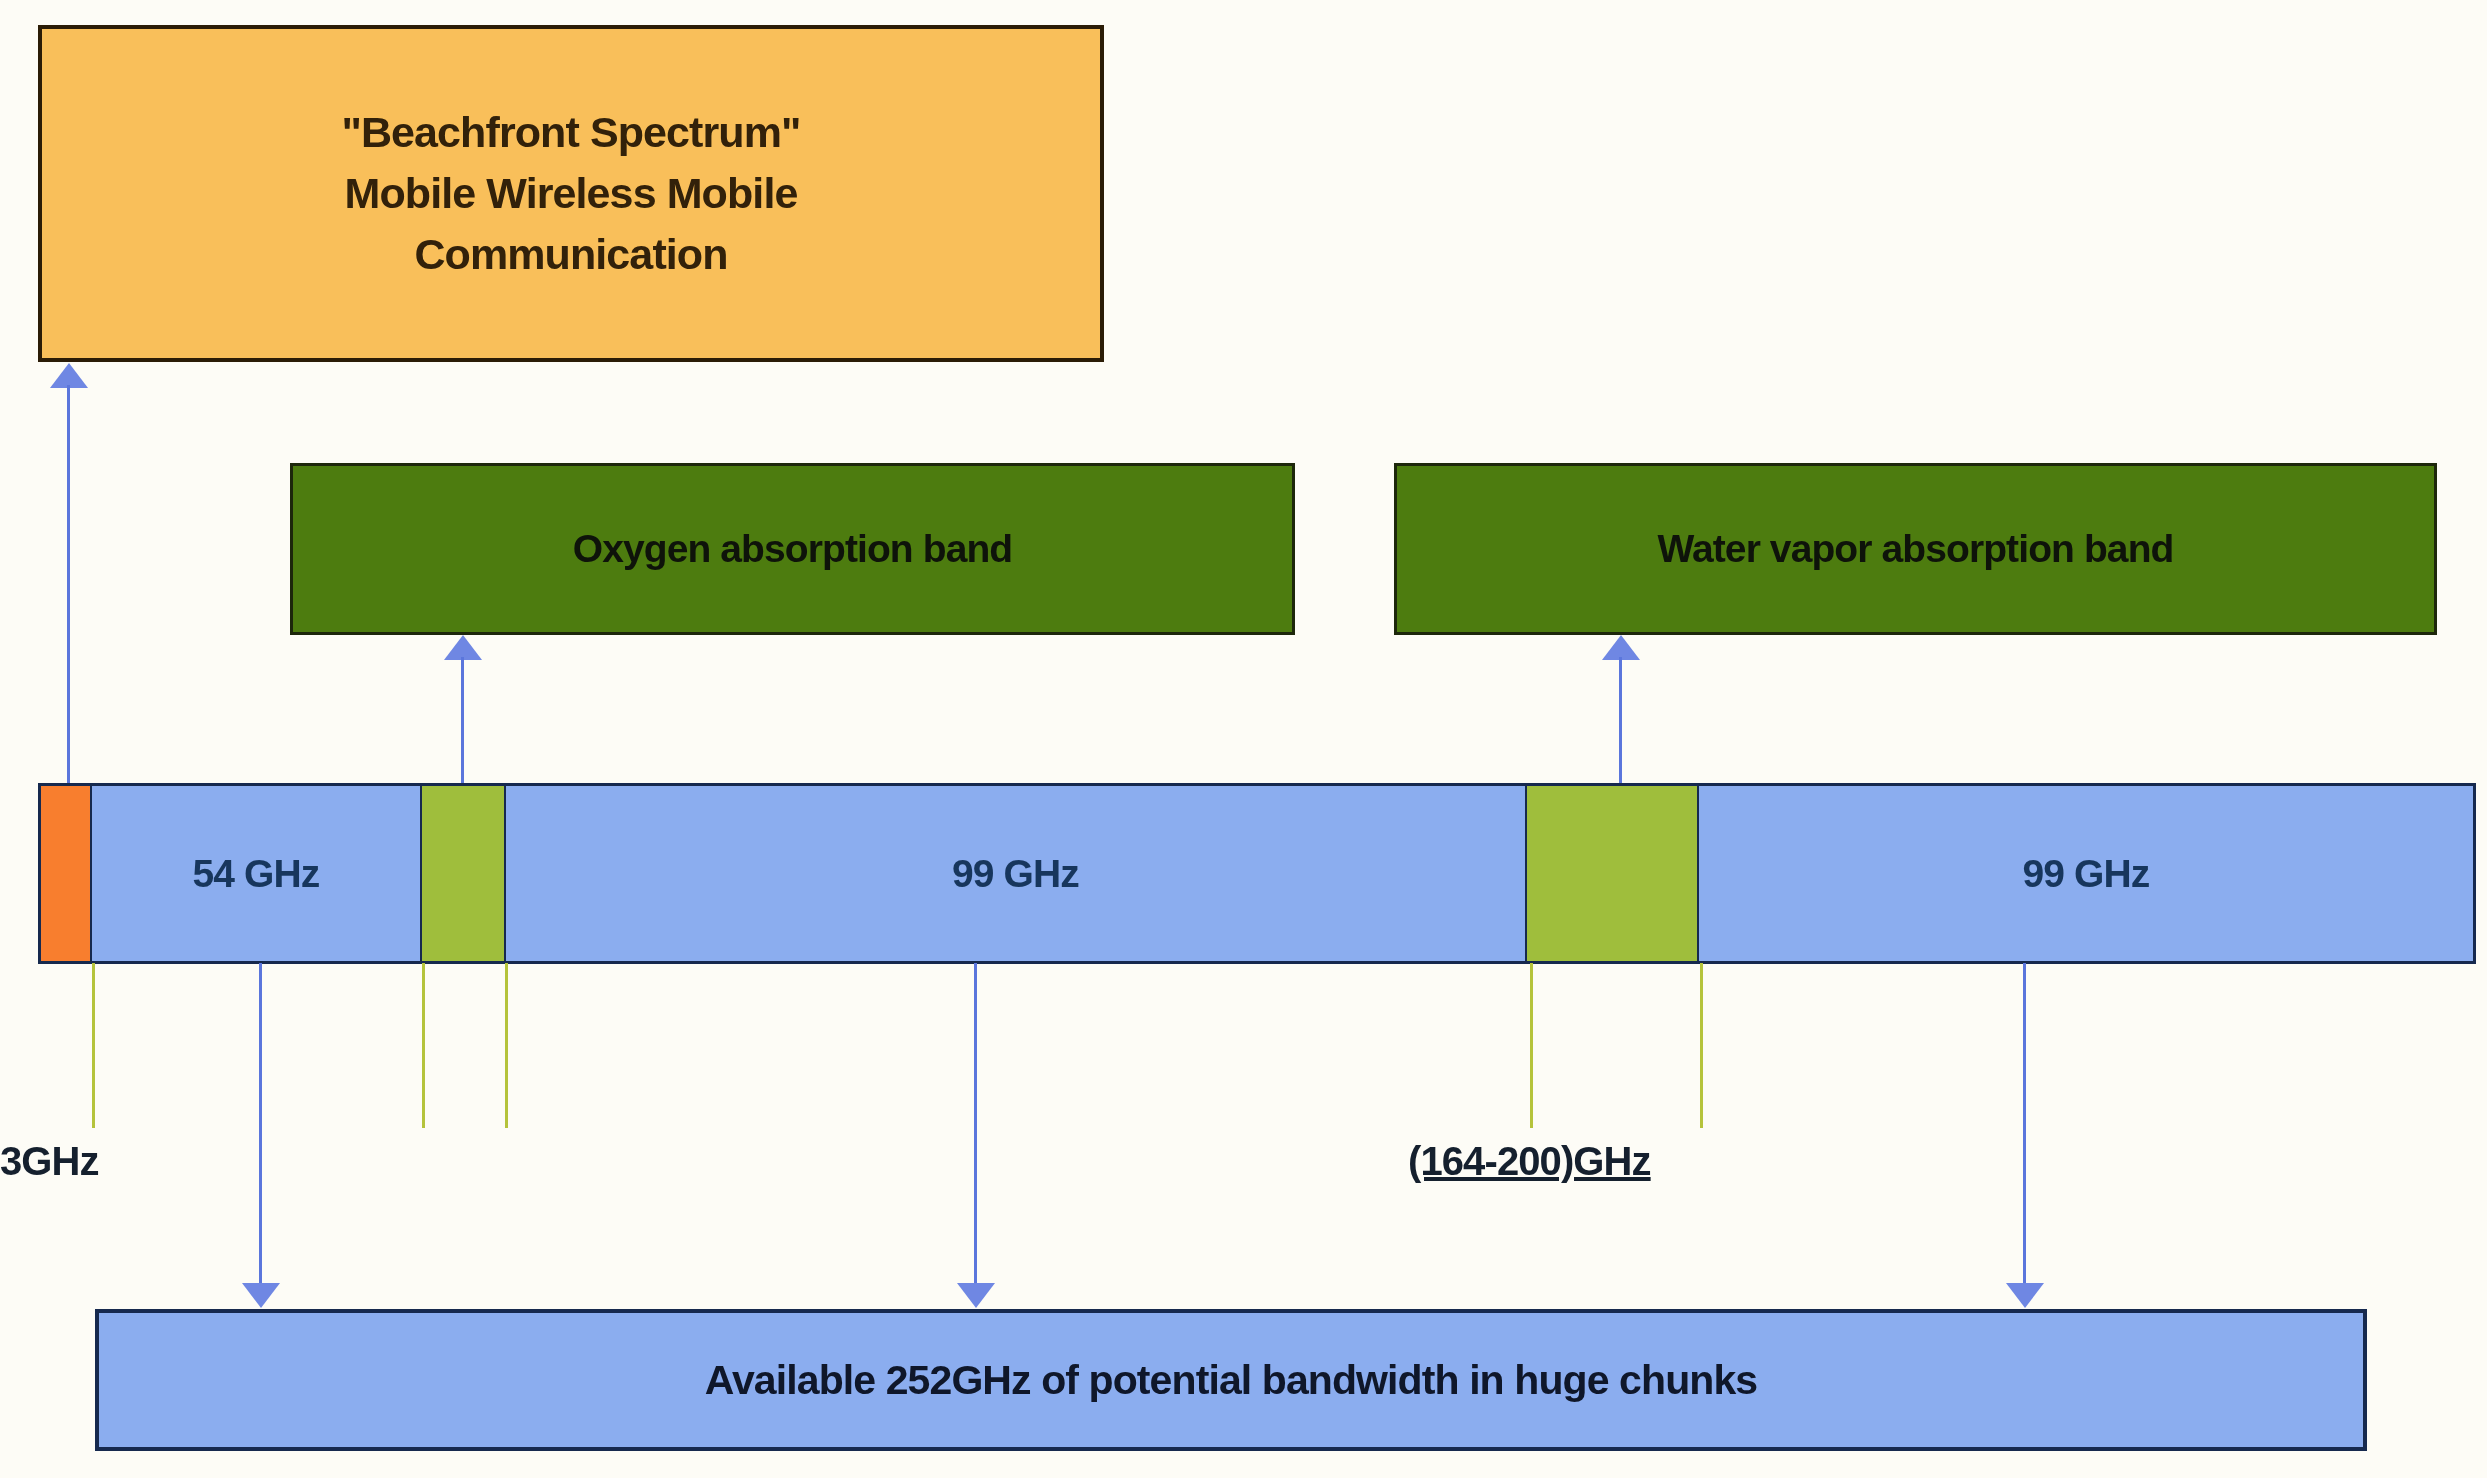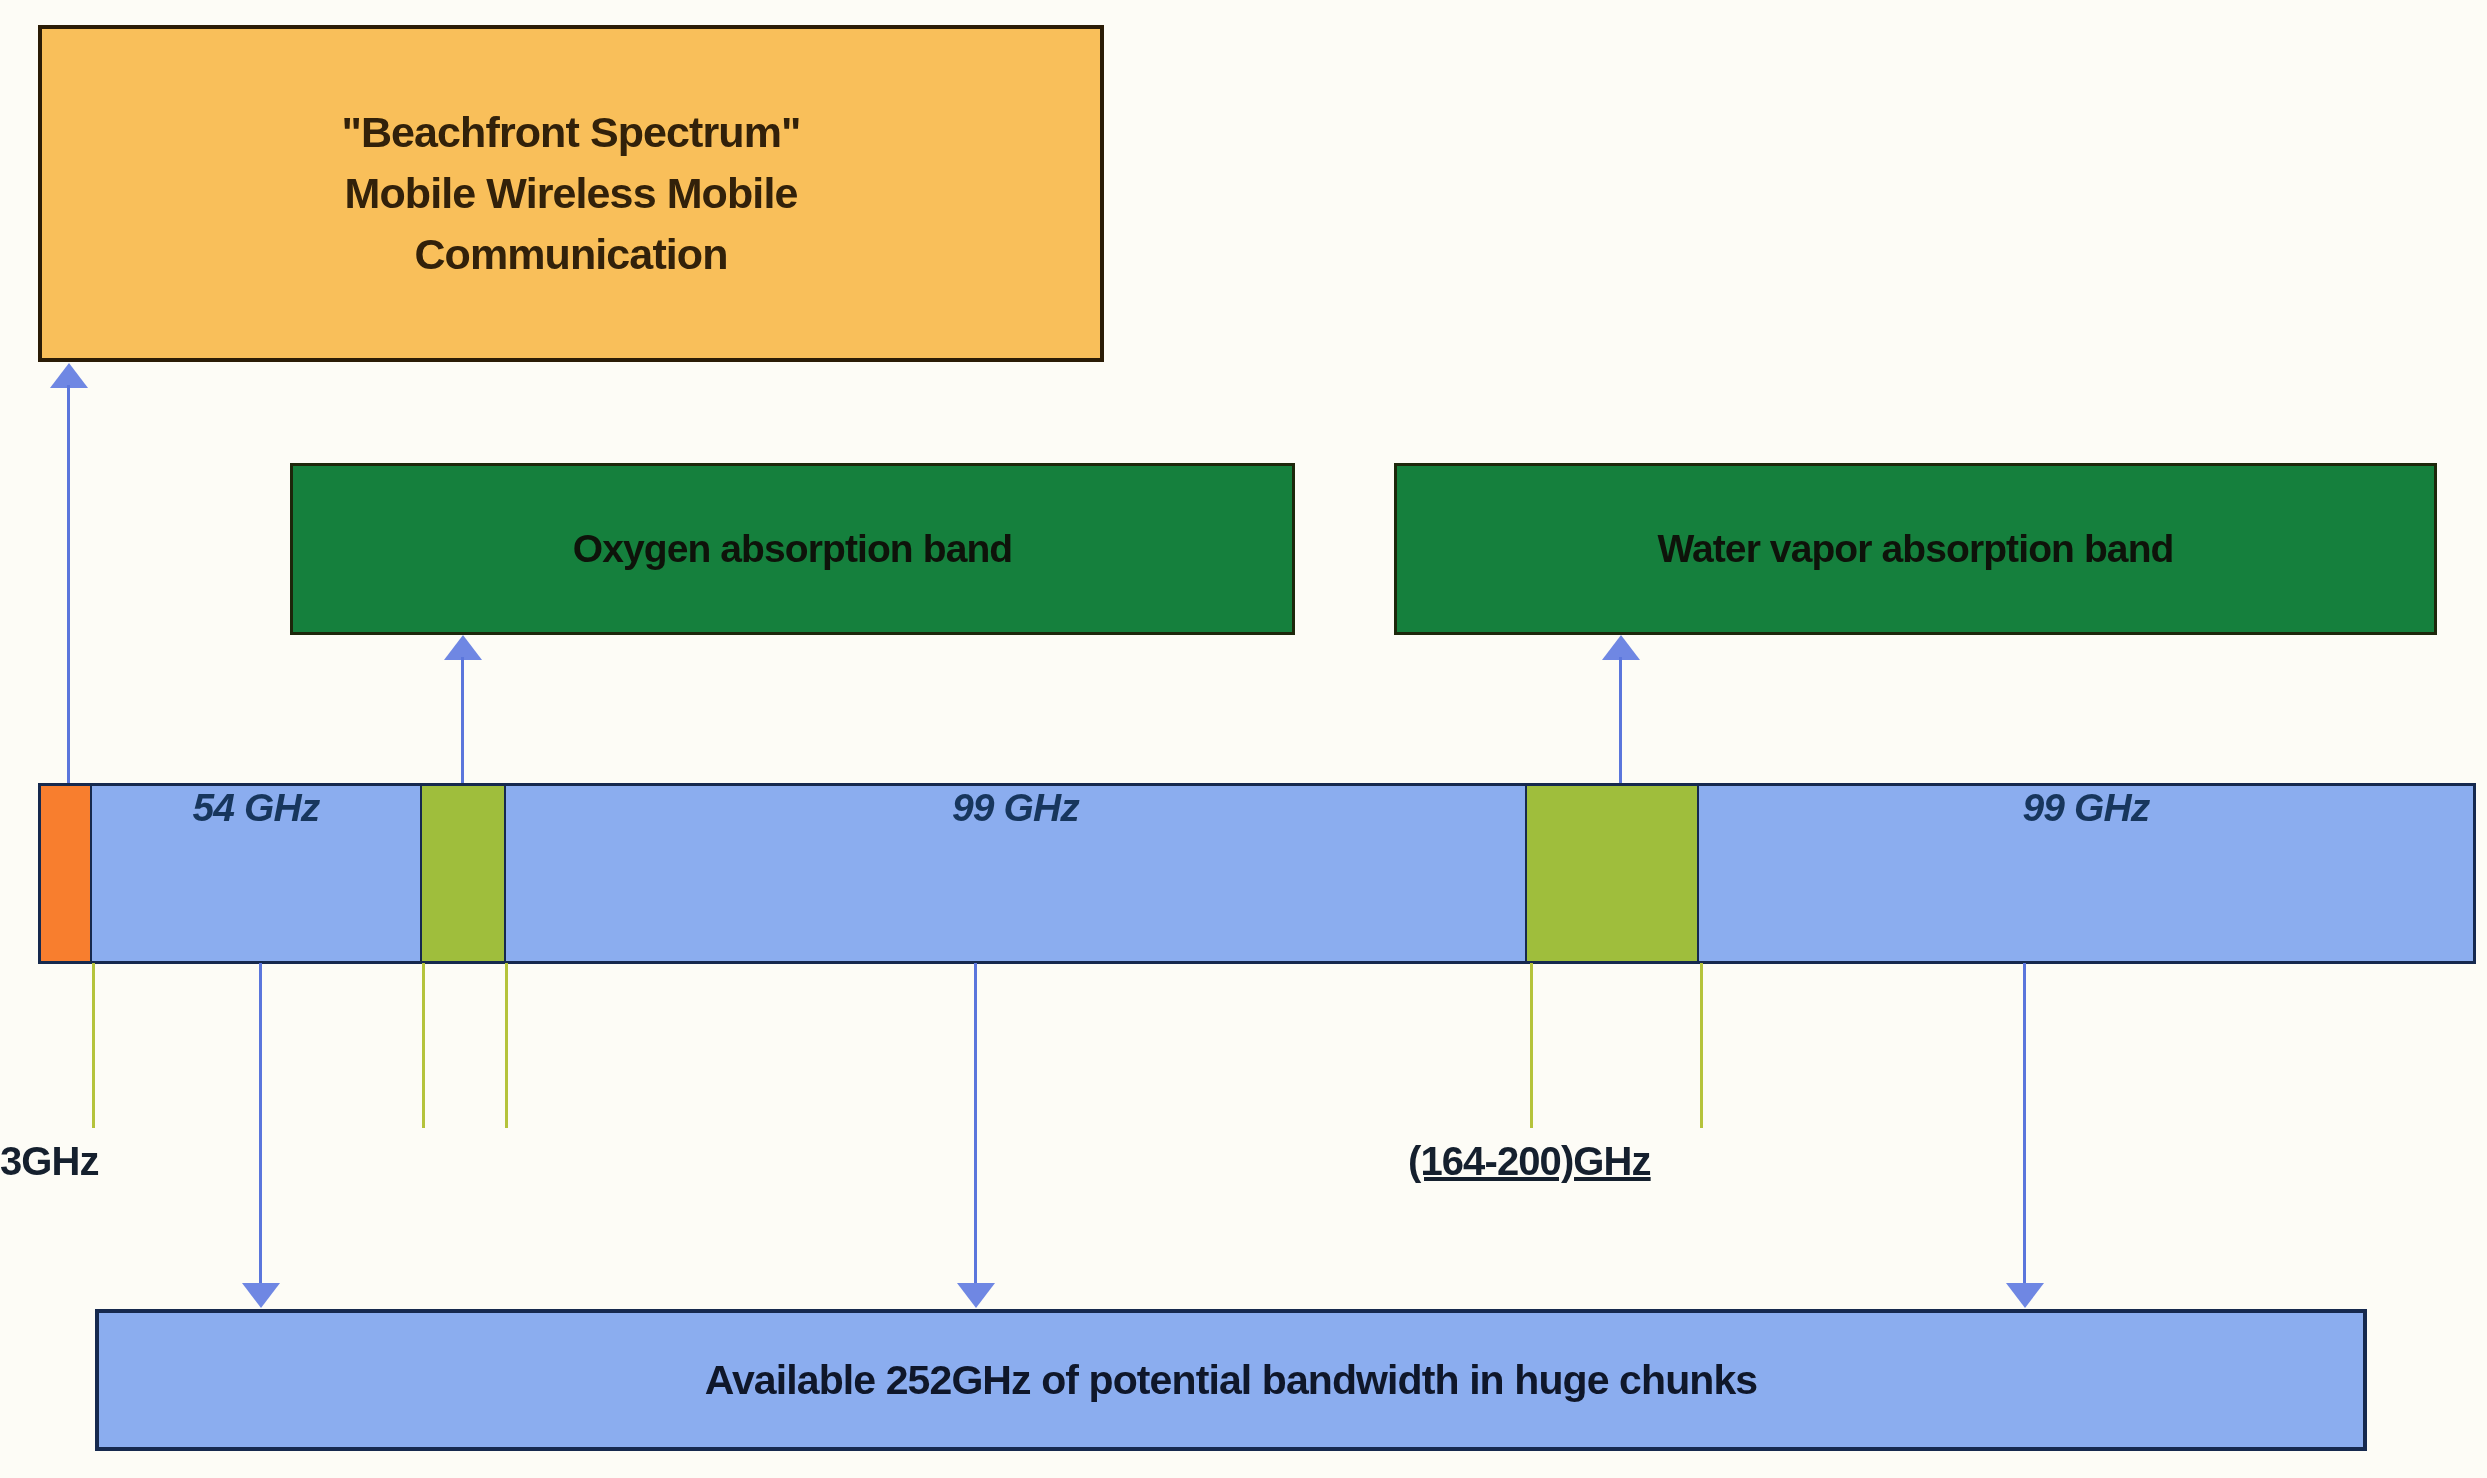--- a/index.html
+++ b/index.html
@@ -13,39 +13,39 @@
   }
   
   .box{position:absolute;box-sizing:border-box;display:flex;align-items:center;justify-content:center;text-align:center;}
   .beachfront-box{
     left:38px;top:25.4px;width:1066px;height:337px;
     background:#f9bf5a;border:4.5px solid #2b1c06;
     color:#32210a;font-size:43px;line-height:61px;letter-spacing:-0.9px;
     flex-direction:column;
   }
   .green-box{
-    background:#15803d;border:3.6px solid #1d270b;
+    background:#4d7c0f;border:3.6px solid #1d270b;
     color:#0e130a;font-size:39px;letter-spacing:-0.9px;
   }
   .oxygen-box{left:290px;top:463px;width:1005px;height:172px;}
   .water-box{left:1350px;top:463px;width:1043px;height:172px;margin-left:44px;}
   .bottom-box{
     left:95px;top:1309px;width:2272px;height:142px;
     background:#8badef;border:4.5px solid #16294e;
     color:#0f172a;font-size:41px;letter-spacing:-0.9px;
   }
   
   .bar{
     position:absolute;left:38px;top:783px;width:2438px;height:181px;
     box-sizing:border-box;border:3.6px solid #16294e;
     display:flex;flex-direction:row;
   }
   .seg{box-sizing:border-box;height:100%;border-right:2.7px solid #16294e;
-       display:flex;justify-content:center;
-       color:#17365d;font-size:39px;letter-spacing:-0.9px;font-style:italic;}
+       display:flex;align-items:center;justify-content:center;
+       color:#17365d;font-size:39px;letter-spacing:-0.9px;}
   .seg:last-child{border-right:none;}
   .seg-orange{background:#f87e2e;width:51px;}
   .seg-blue{background:#8badef;}
   .seg-green{background:#9fbe3c;}
   .s1{width:330px;} .s2{width:84px;} .s3{width:1021px;} .s4{width:172px;} .s5{flex:1;}
   
   .arrow{position:absolute;width:38px;}
   .arrow .shaft{position:absolute;left:calc(50% - 1.8px);width:2.7px;background:#5b76dc;}
   .arrow.up .shaft{top:22px;bottom:0;}
   .arrow.down .shaft{top:0;bottom:22px;}

